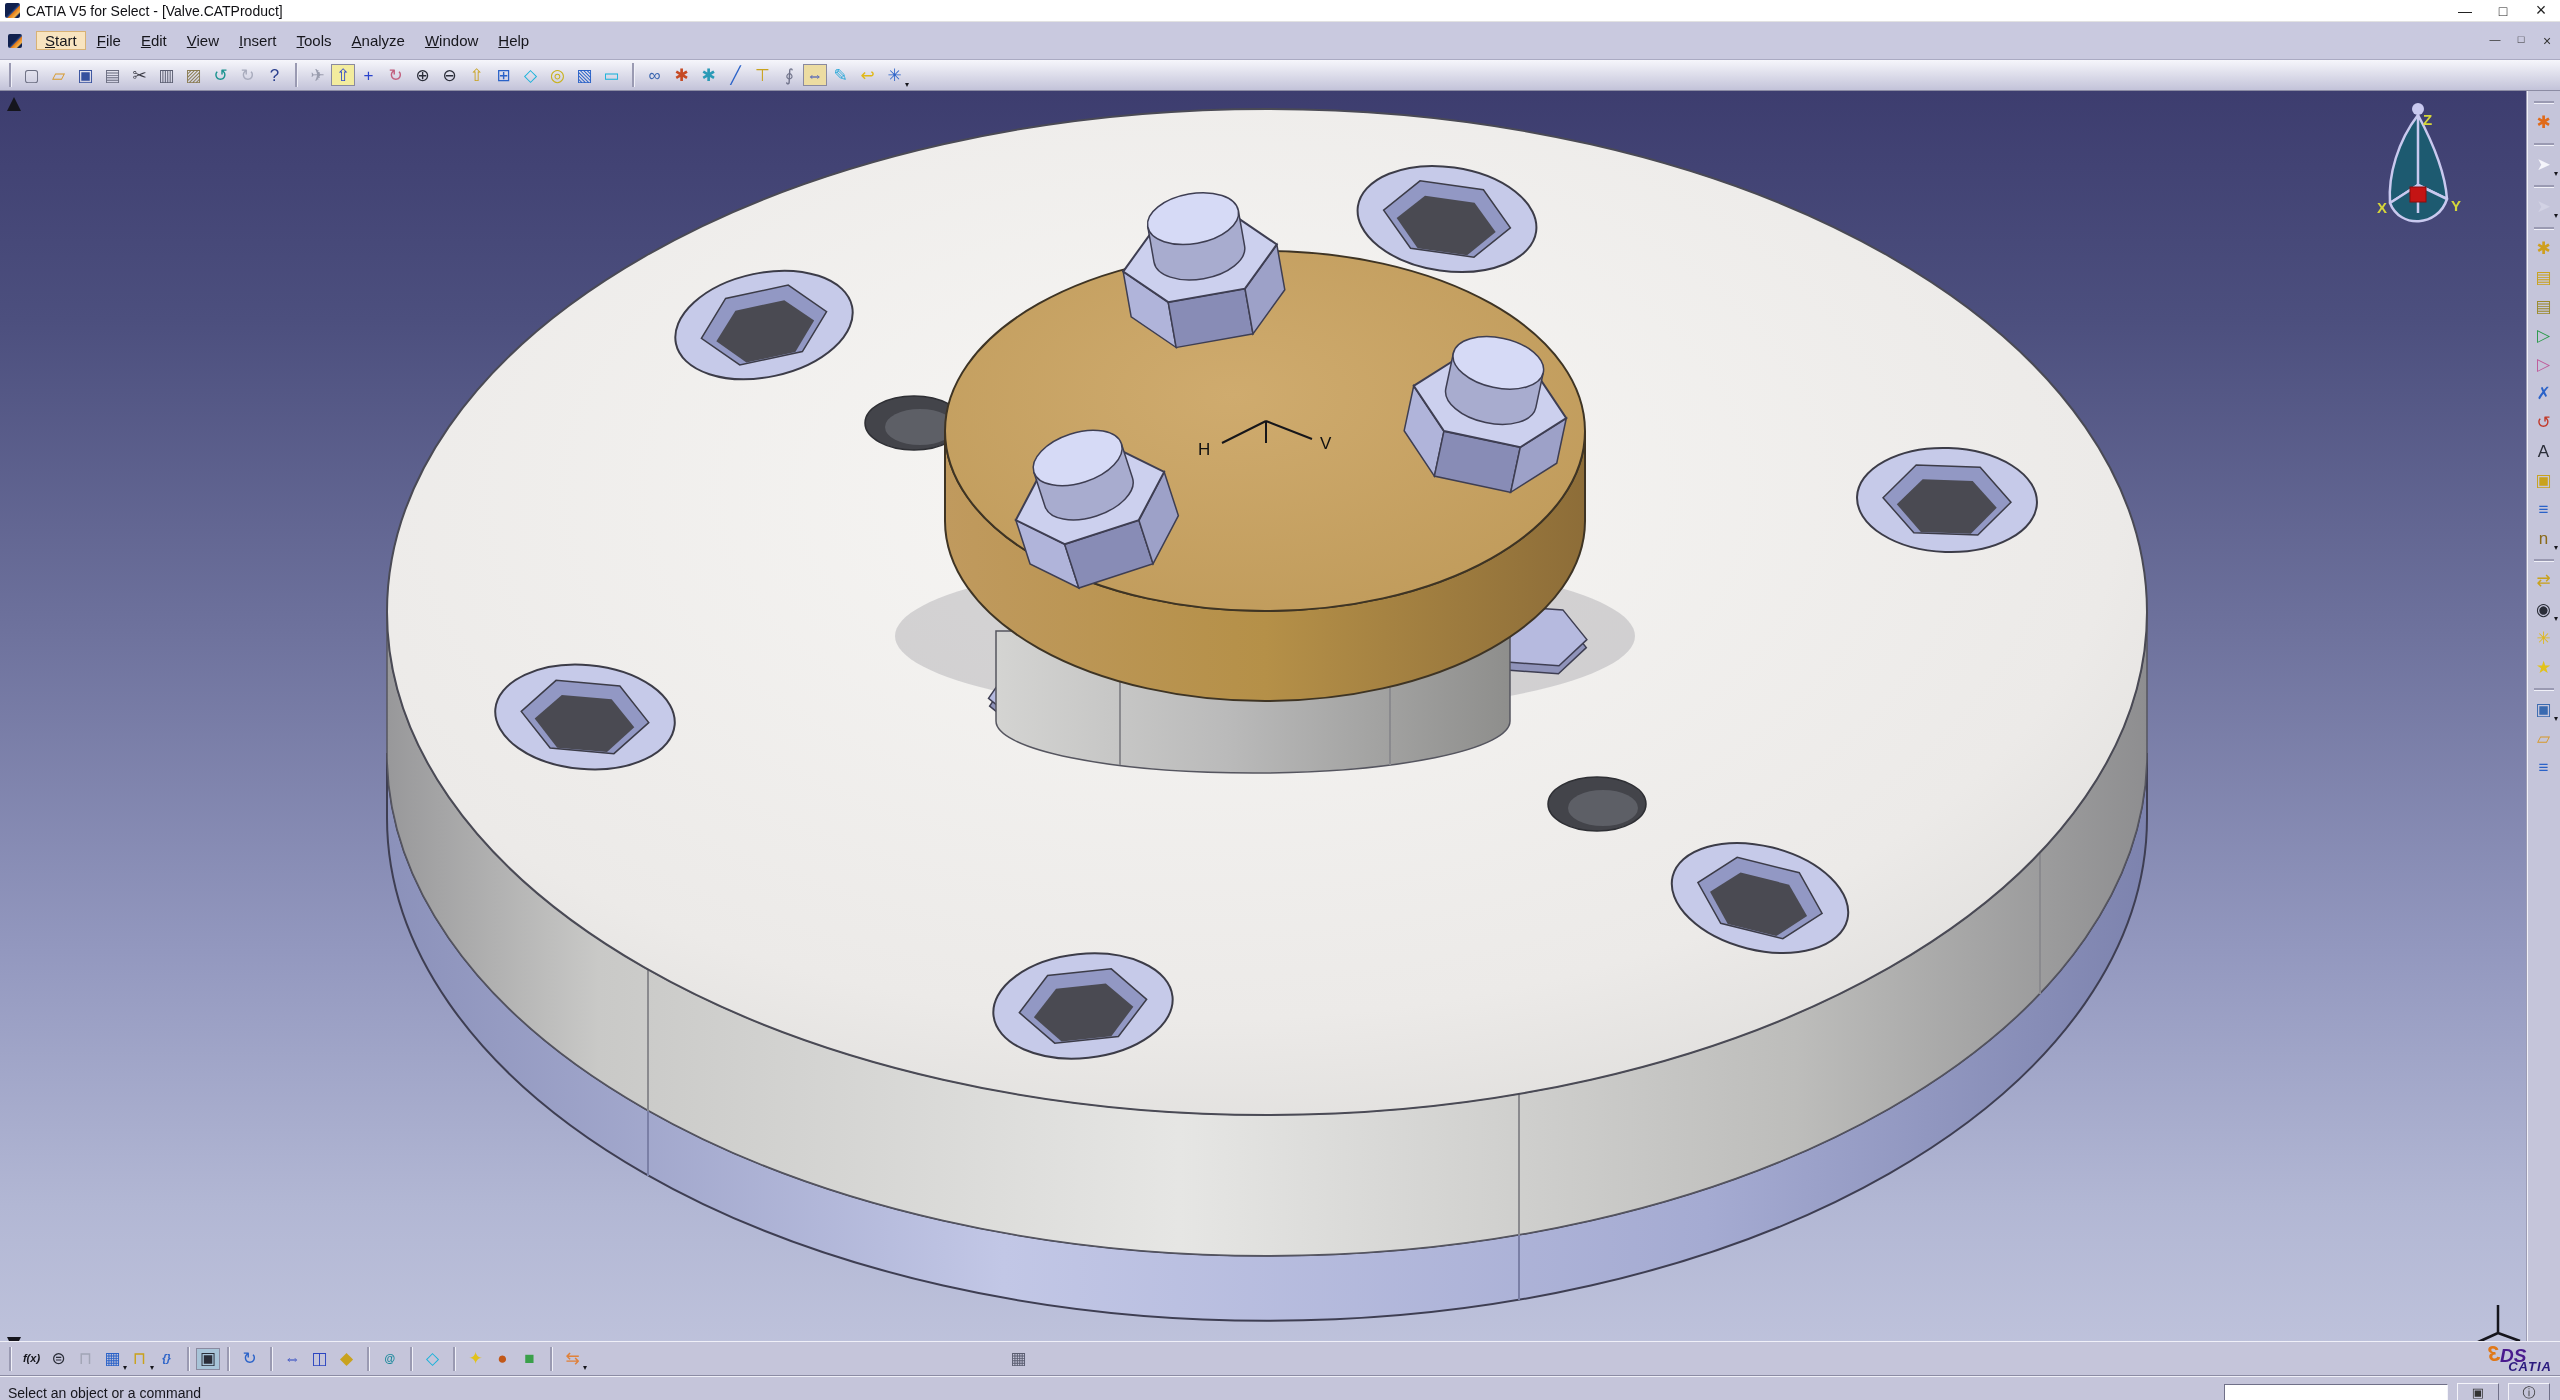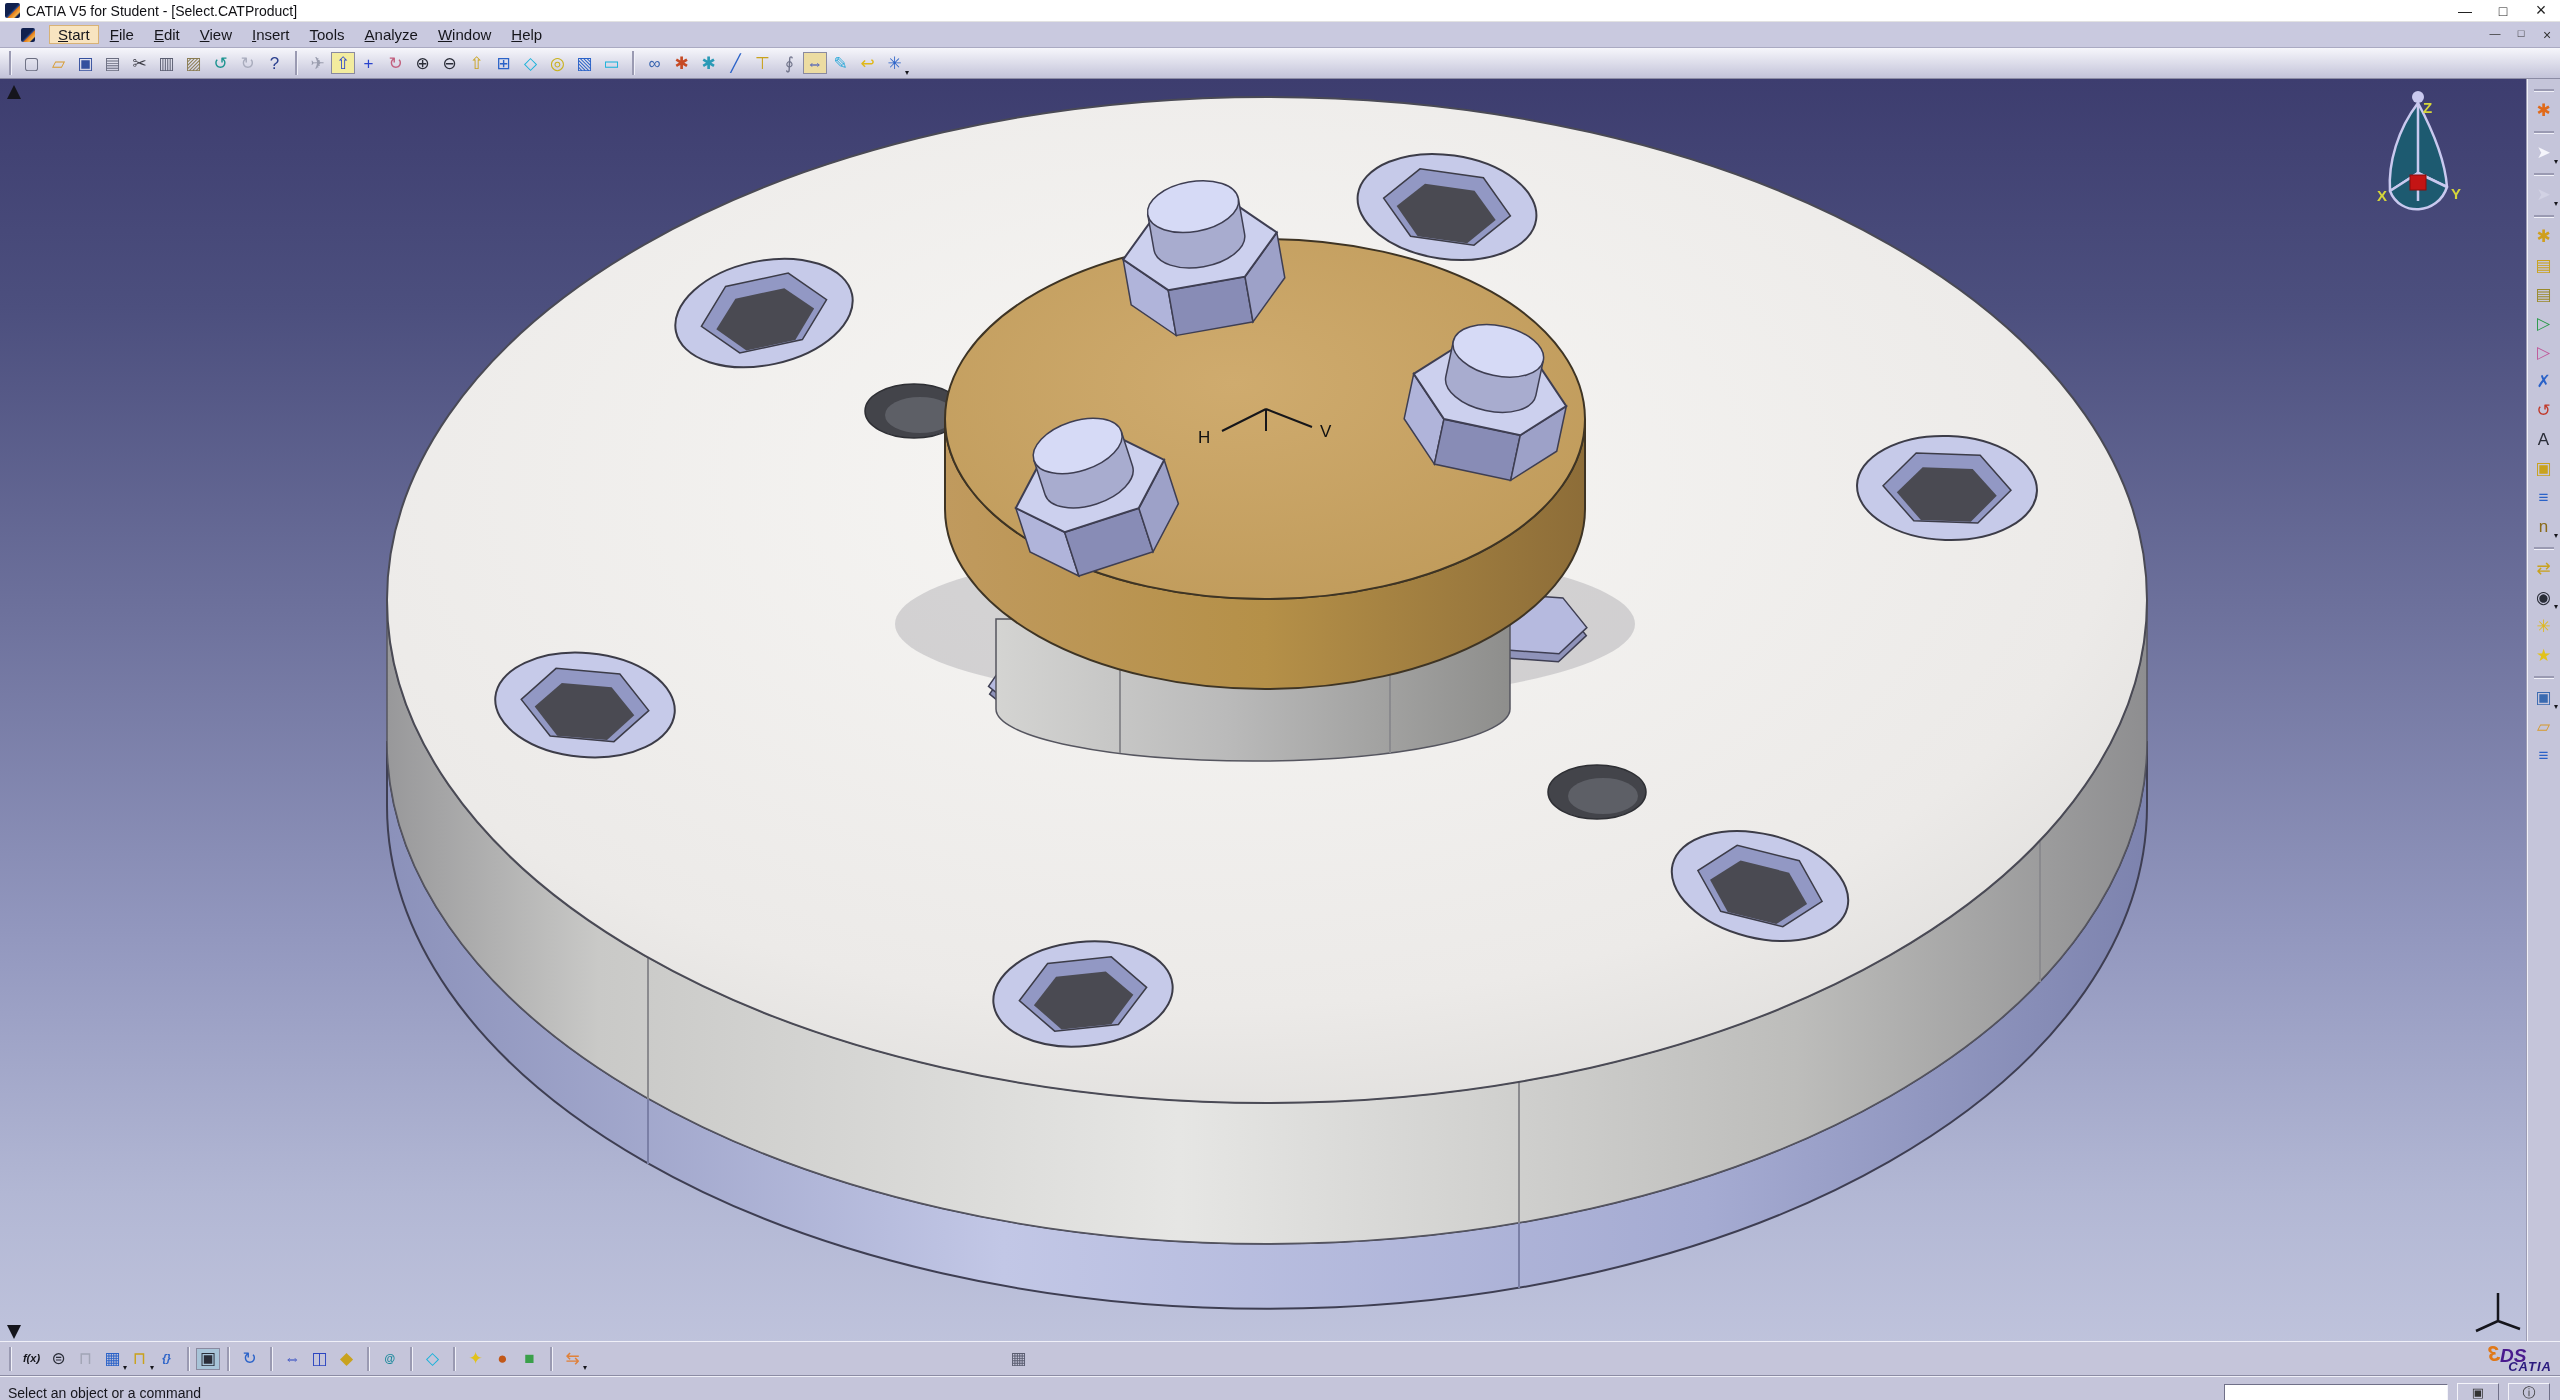--- a/index.html
+++ b/index.html
@@ -9,21 +9,21 @@
 
   
   .titlebar { height:22px; background:#ffffff; display:flex; align-items:center; padding-left:5px; border-bottom:1px solid #e2e2e2; }
   .app-icon { width:15px; height:15px; margin-right:6px; background:linear-gradient(135deg,#10204e 48%,#2a4a8a 55%,#e07818 60%,#f6b34a 78%,#10204e 85%); border-radius:2px; }
   .title-text { font-size:14px; color:#101014; }
   .win-controls { margin-left:auto; display:flex; height:100%; }
   .win-btn { width:38px; height:100%; display:flex; align-items:center; justify-content:center; font-size:14px; color:#222; }
   .win-btn.close { font-size:18px; }
 
   
-  .menubar { height:26px; background:#c9c9df; display:flex; align-items:center; padding-left:21px; border-bottom:1px solid #aaaaC2; }
+  .menubar { height:38px; background:#c9c9df; display:flex; align-items:center; padding-left:8px; border-bottom:1px solid #aaaaC2; }
   .menubar .app-icon { width:14px; height:14px; }
   .menu-item { font-size:15px; color:#16161c; padding:1px 9px; margin-right:2px; }
   .menu-item u { text-decoration:underline; }
   .menu-item.active { background:#f8e4c0; border:1px solid #d8b276; padding:0 8px; }
   .menu-controls { margin-left:auto; display:flex; }
   .menu-controls .win-btn { width:26px; font-size:11px; color:#333; }
   .menu-controls .win-btn.close { font-size:14px; }
 
   
   .toolbar-top { height:31px; background:linear-gradient(#f6f6fb,#c3c3d9); border-bottom:1px solid #8c8ca4; display:flex; align-items:center; padding-left:2px; }
@@ -59,21 +59,21 @@
   .status-input { width:224px; height:18px; background:#ffffff; border:1px solid; border-color:#707088 #f4f4fa #f4f4fa #707088; font-size:12px; padding:0 3px; font-family:"Liberation Sans",sans-serif; }
   .status-btn { width:42px; height:20px; margin-left:9px; background:#c5c5da; border:1px solid; border-color:#f4f4fa #707088 #707088 #f4f4fa; display:flex; align-items:center; justify-content:center; font-size:13px; color:#333; }
 </style>
 </head>
 <body>
 
 <div id="app">
 
   <div class="titlebar">
     <div class="app-icon"></div>
-    <span class="title-text">CATIA V5 for Student - [Select.CATProduct]</span>
+    <span class="title-text">CATIA V5 for Select - [Valve.CATProduct]</span>
     <div class="win-controls">
       <span class="win-btn">—</span>
       <span class="win-btn">□</span>
       <span class="win-btn close">×</span>
     </div>
   </div>
 
   <div class="menubar">
     <div class="app-icon"></div>
     <span style="width:8px"></span>

